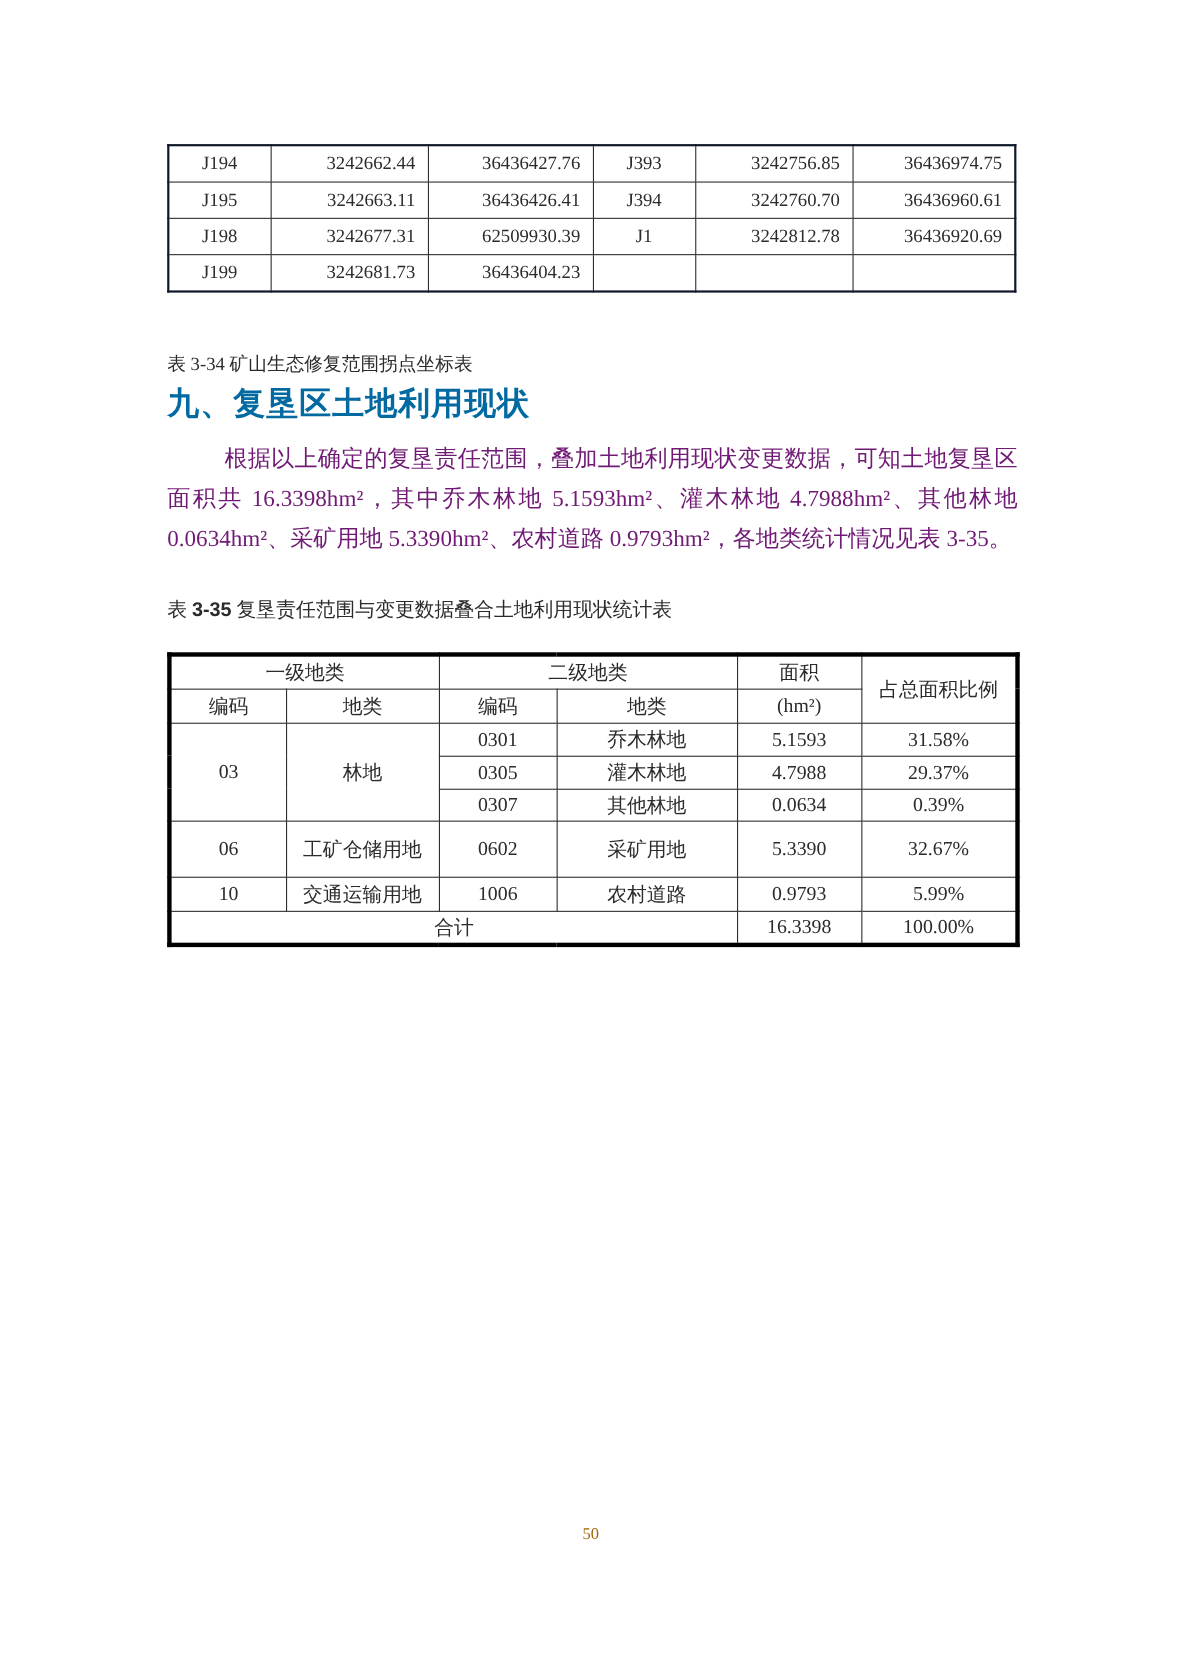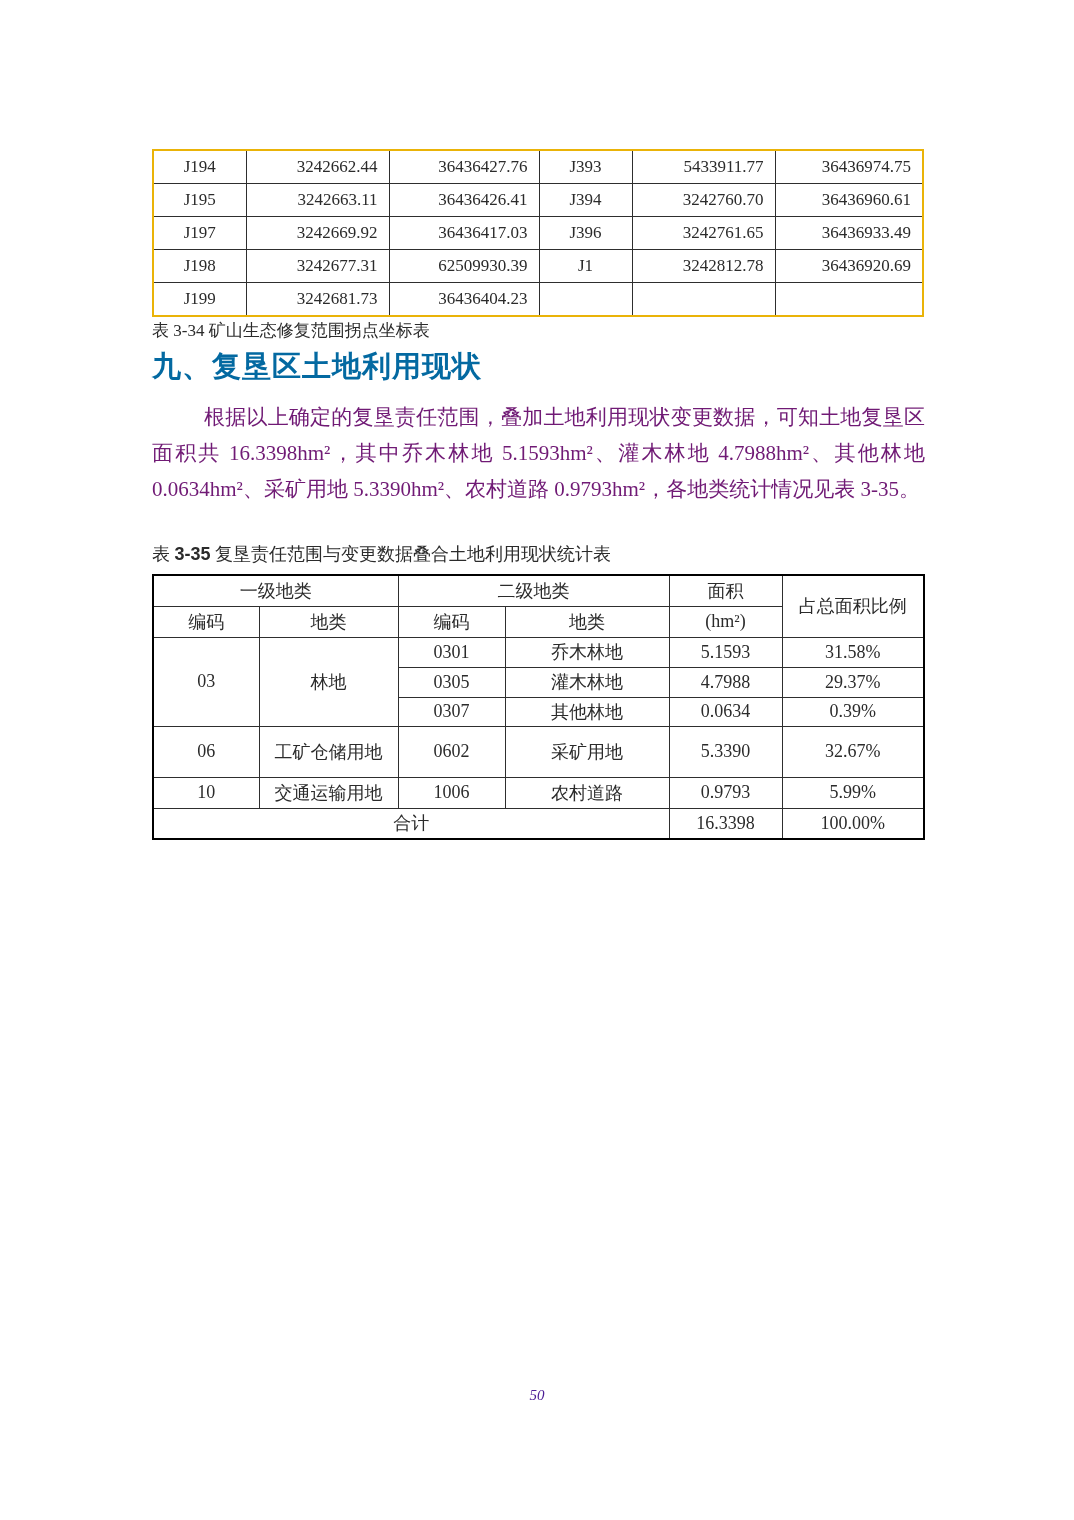--- a/index.html
+++ b/index.html
@@ -9,25 +9,25 @@
     height: 1520px;
     background: #ffffff;
     font-family: "Liberation Serif", "DejaVu Serif", serif;
     color: #2b2b2b;
     overflow: hidden;
   }
 
   
   .coords-table {
     position: absolute;
-    left: 152px; top: 149px;
+    left: 152px; top: 131px;
     width: 771px;
     border-collapse: collapse;
     table-layout: fixed;
-    border: 2px solid #eab308;
+    border: 2px solid #0f172a;
   }
   .coords-table td {
     border: 1px solid #2e2e2e;
     height: 30px;
     font-size: 17px;
     overflow: hidden;
     white-space: nowrap;
   }
   .coords-table td.pt { text-align: center; }
   .coords-table td.num { text-align: right; padding-right: 11px; }
@@ -63,25 +63,25 @@
     font-size: 21px;
     line-height: 36px;
     text-align: justify;
     text-indent: 52px;
     color: #701a75;
   }
 
   
   .landuse-table {
     position: absolute;
-    left: 152px; top: 574px;
+    left: 152px; top: 593px;
     width: 772px;
     border-collapse: collapse;
     table-layout: fixed;
-    border: 2px solid #000000;
+    border: 4px solid #000000;
   }
   .landuse-table th, .landuse-table td {
     border: 1px solid #2e2e2e;
     font-size: 18px;
     font-weight: normal;
     text-align: center;
     overflow: hidden;
     white-space: nowrap;
   }
   .landuse-table thead tr { height: 31px; }
@@ -91,22 +91,21 @@
   .landuse-table tbody tr:nth-child(5) { height: 31px; }
   .landuse-table tbody tr:nth-child(6) { height: 31px; padding-left: 46px; }
 
   
   .page-number {
     position: absolute;
     left: 0; top: 1387px;
     width: 1074px;
     text-align: center;
     font-size: 15px;
-    color: #4c1d95;
-    font-style: italic;
+    color: #a16207;
   }
 </style>
 </head>
 <body>
 
 <div class="page">
 
   <table class="coords-table">
     <colgroup>
       <col style="width:93px">
@@ -115,38 +114,30 @@
       <col style="width:93px">
         <col style="width:143px">
         <col style="width:148px">
     </colgroup>
     <tbody>
       <tr>
         <td class="pt">J194</td>
         <td class="num">3242662.44</td>
         <td class="num">36436427.76</td>
         <td class="pt">J393</td>
-        <td class="num">5433911.77</td>
+        <td class="num">3242756.85</td>
         <td class="num">36436974.75</td>
       </tr>
       <tr>
         <td class="pt">J195</td>
         <td class="num">3242663.11</td>
         <td class="num">36436426.41</td>
         <td class="pt">J394</td>
         <td class="num">3242760.70</td>
         <td class="num">36436960.61</td>
-      </tr>
-      <tr>
-        <td class="pt">J197</td>
-        <td class="num">3242669.92</td>
-        <td class="num">36436417.03</td>
-        <td class="pt">J396</td>
-        <td class="num">3242761.65</td>
-        <td class="num">36436933.49</td>
       </tr>
       <tr>
         <td class="pt">J198</td>
         <td class="num">3242677.31</td>
         <td class="num">62509930.39</td>
         <td class="pt">J1</td>
         <td class="num">3242812.78</td>
         <td class="num">36436920.69</td>
       </tr>
       <tr>

